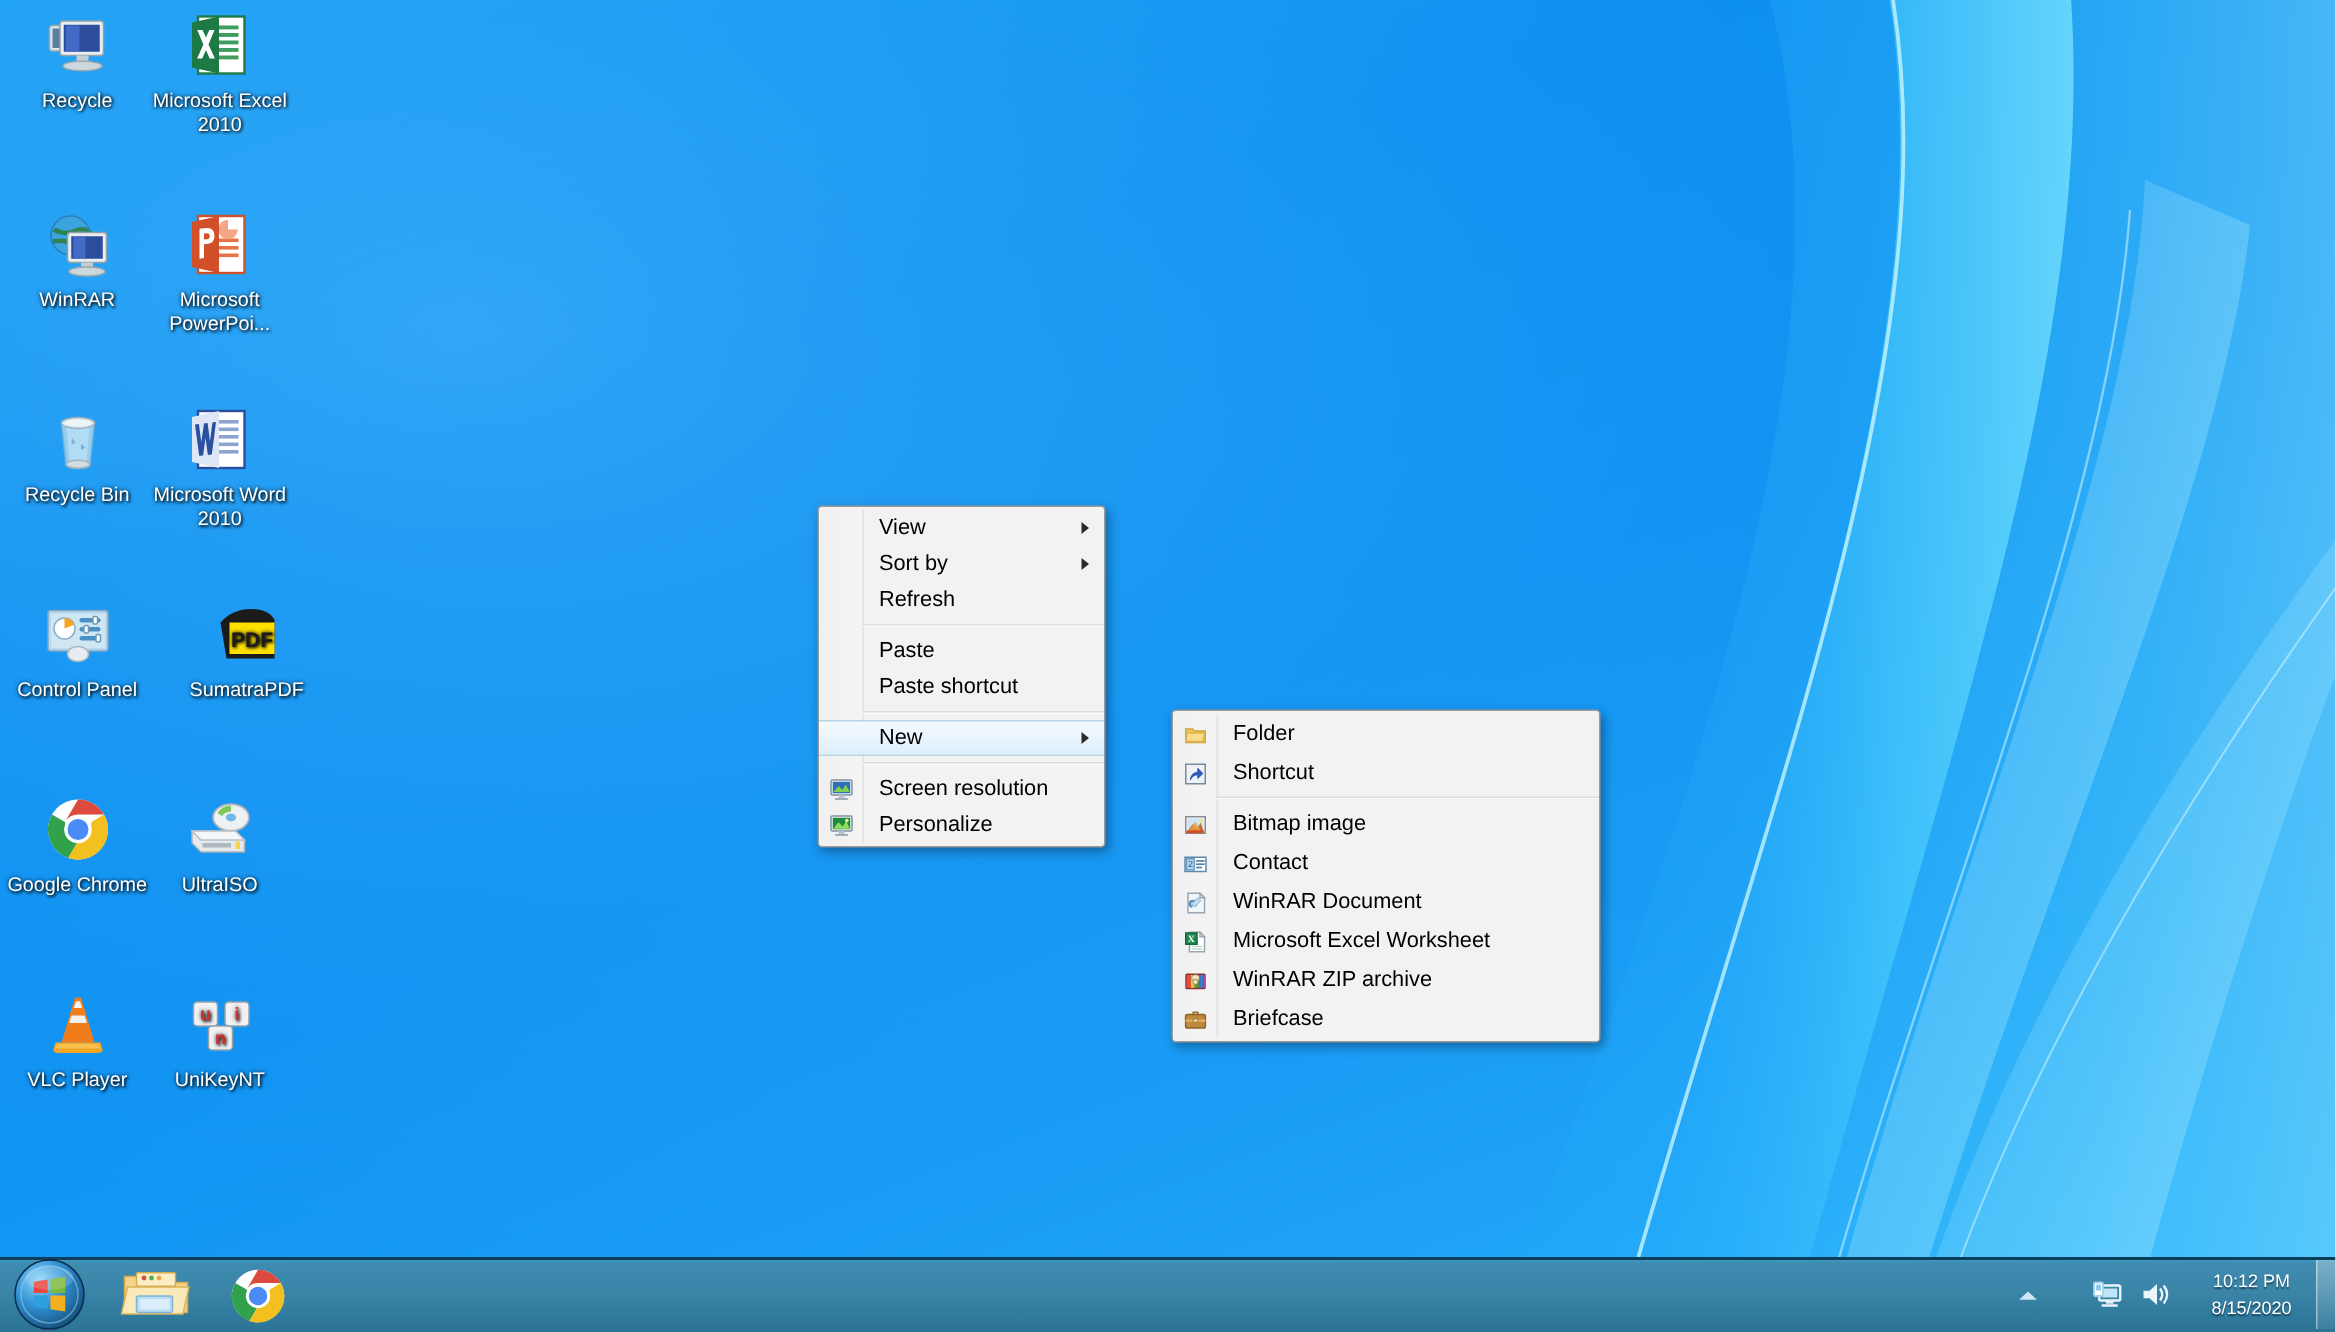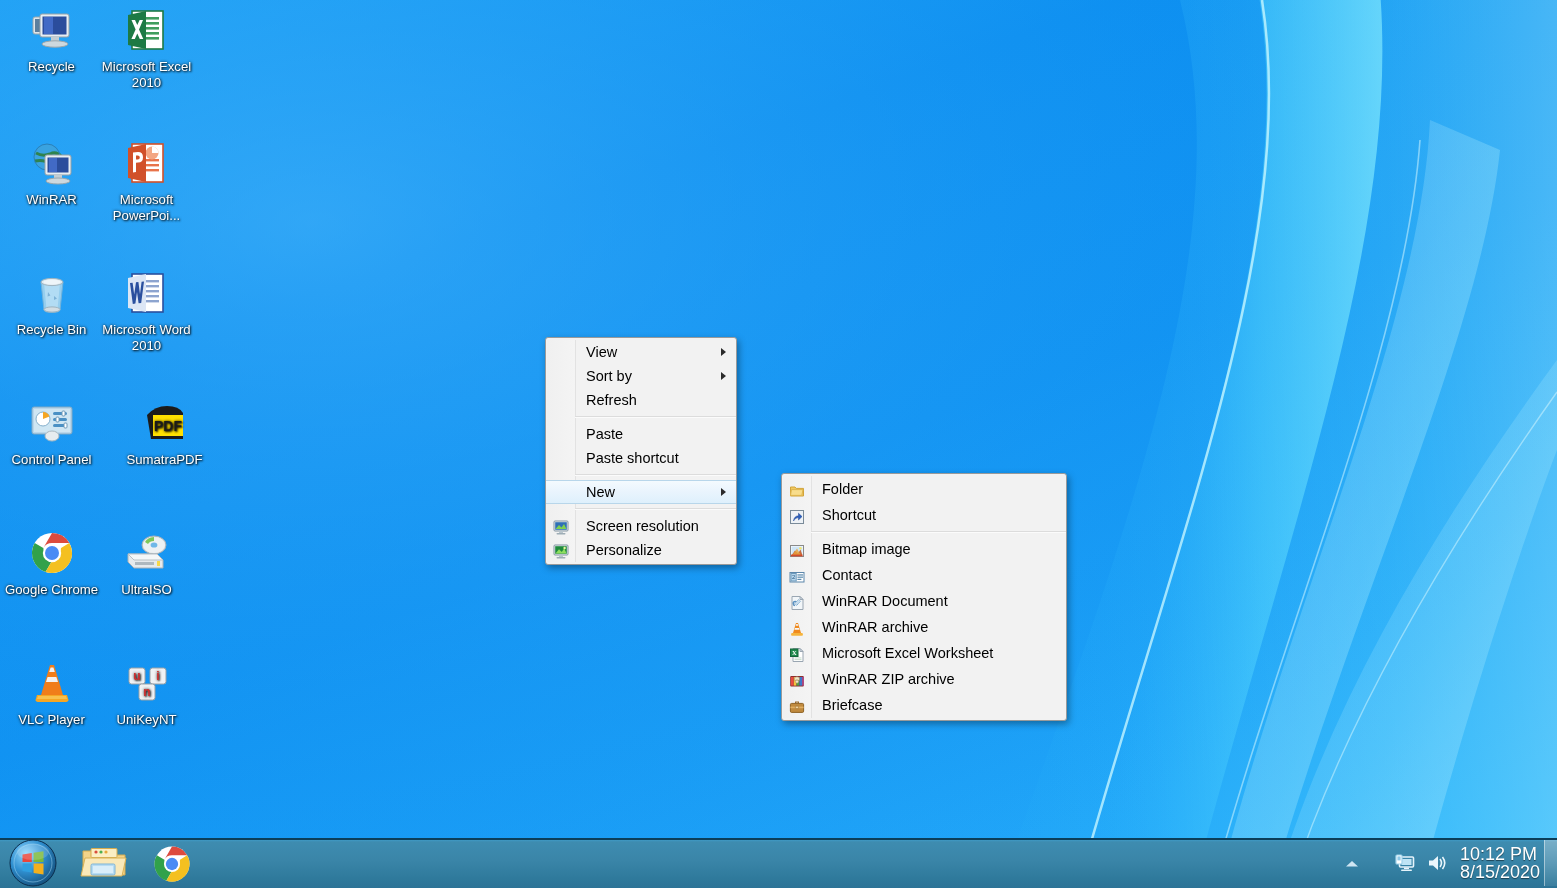--- a/index.html
+++ b/index.html
@@ -152,22 +152,22 @@
   #tray {
     position: absolute; right: 0; top: 0; height: 50px;
   }
   #tray-show-hidden {
     position: absolute; left: 0; top: 19px; width: 20px; height: 14px;
   }
   #tray-network { position: absolute; left: 52px; top: 14px; width: 22px; height: 22px; }
   #tray-volume  { position: absolute; left: 84px; top: 14px; width: 22px; height: 22px; }
   #clock {
     position: absolute; left: 118px; top: 7px;
-    width: 82px; 
-    color: #ffffff; font-size: 18px; line-height: 18px;
+    width: 82px; text-align: center;
+    color: #ffffff; font-size: 12px; line-height: 18px;
     text-shadow: 0 1px 1px rgba(0,0,0,0.5);
     cursor: default;
   }
   #show-desktop {
     position: absolute; right: 0; top: 2px; width: 12px; height: 46px;
     background: linear-gradient(to bottom, rgba(255,255,255,0.30), rgba(255,255,255,0.07));
     border-left: 1px solid rgba(255,255,255,0.45);
     cursor: default;
   }
 </style>
@@ -536,31 +536,20 @@
           <path d="M3 1.5 L11 1.5 L14 4.5 L14 14.5 L3 14.5 Z" fill="#f2f6f9" stroke="#9aa6b2"></path>
           <path d="M11 1.5 L14 4.5 L11 4.5 Z" fill="#dde5ec" stroke="#9aa6b2"></path>
           <path d="M6 10.5 q-1.8 -0.2 -1.8 -2 q0 -2 2 -2 q2 0 2 2.2 L8.2 10" stroke="#5a90c0" stroke-width="1.5" fill="none"></path>
           <path d="M9.6 4.4 L11.6 6.4 L7.4 10.6 L5.4 8.6 Z" fill="#c6dcee" stroke="#7aa6c8" stroke-width="0.6"></path>
         </svg>
       </span>
       <span>WinRAR Document</span>
     </div>
 
 
-    <div class="ctx-item">
-      <span class="ctx-ico">
-        <svg viewBox="0 0 16 16" width="16" height="16">
-          <path d="M7 2 L9 2 L12 12 L4 12 Z" fill="#f08a1e"></path>
-          <path d="M7.3 3 L8.7 3 L9.2 4.8 L6.8 4.8 Z" fill="#f7f7f7"></path>
-          <path d="M6 7 L10 7 L10.6 8.8 L5.4 8.8 Z" fill="#f7f7f7"></path>
-          <path d="M2.5 12 L13.5 12 L14 14 q0 0.8 -1.4 0.8 L3.4 14.8 q-1.4 0 -1.4 -0.8 Z" fill="#f6b43c"></path>
-        </svg>
-      </span>
-      <span>WinRAR archive</span>
-    </div>
 
 
     <div class="ctx-item">
       <span class="ctx-ico">
         <svg viewBox="0 0 16 16" width="16" height="16">
           <path d="M4 1.5 L11 1.5 L14 4.5 L14 14.5 L4 14.5 Z" fill="#ffffff" stroke="#9aa6b2"></path>
           <path d="M11 1.5 L14 4.5 L11 4.5 Z" fill="#dde5ec" stroke="#9aa6b2"></path>
           <rect x="1.5" y="2" width="7.5" height="7.5" fill="#1f8a4c" stroke="#14663a"></rect>
           <text x="5.2" y="8.2" font-family="Liberation Serif, serif" font-size="6.4" font-weight="bold" fill="#ffffff" text-anchor="middle">X</text>
           <g fill="#bfd6c6">

